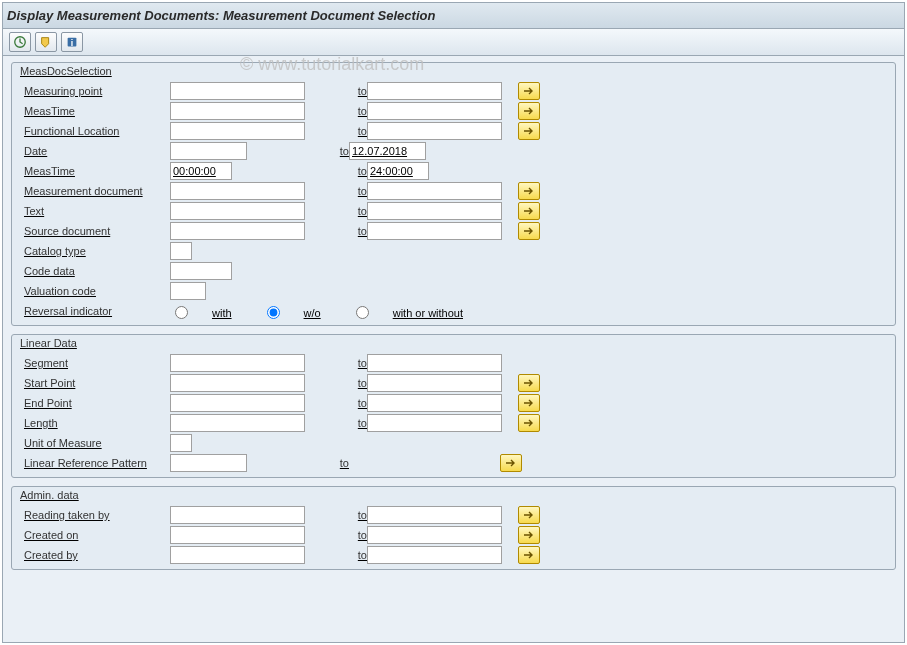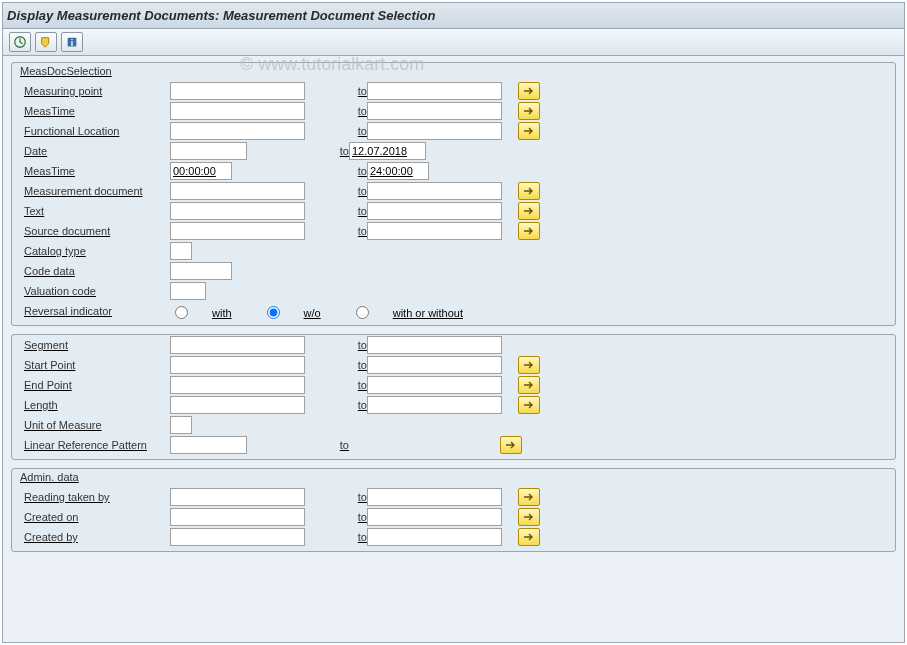--- a/index.html
+++ b/index.html
@@ -264,20 +264,21 @@
             <span>w/o</span>
           </label>
         <label class="radio-opt">
             <input type="radio" name="rev" style="">
             <span>with or without</span>
           </label>
       </div>
     </div>
 
     <div class="group">
+      <div class="group-title">Linear Data</div>
 
       <div class="row">
         <div class="label">Segment</div>
         <input class="f f-wide" style="">
         <div class="to">to</div>
         <input class="f f-wide" style="">
       </div>
 
       <div class="row">
         <div class="label">Start Point</div>

